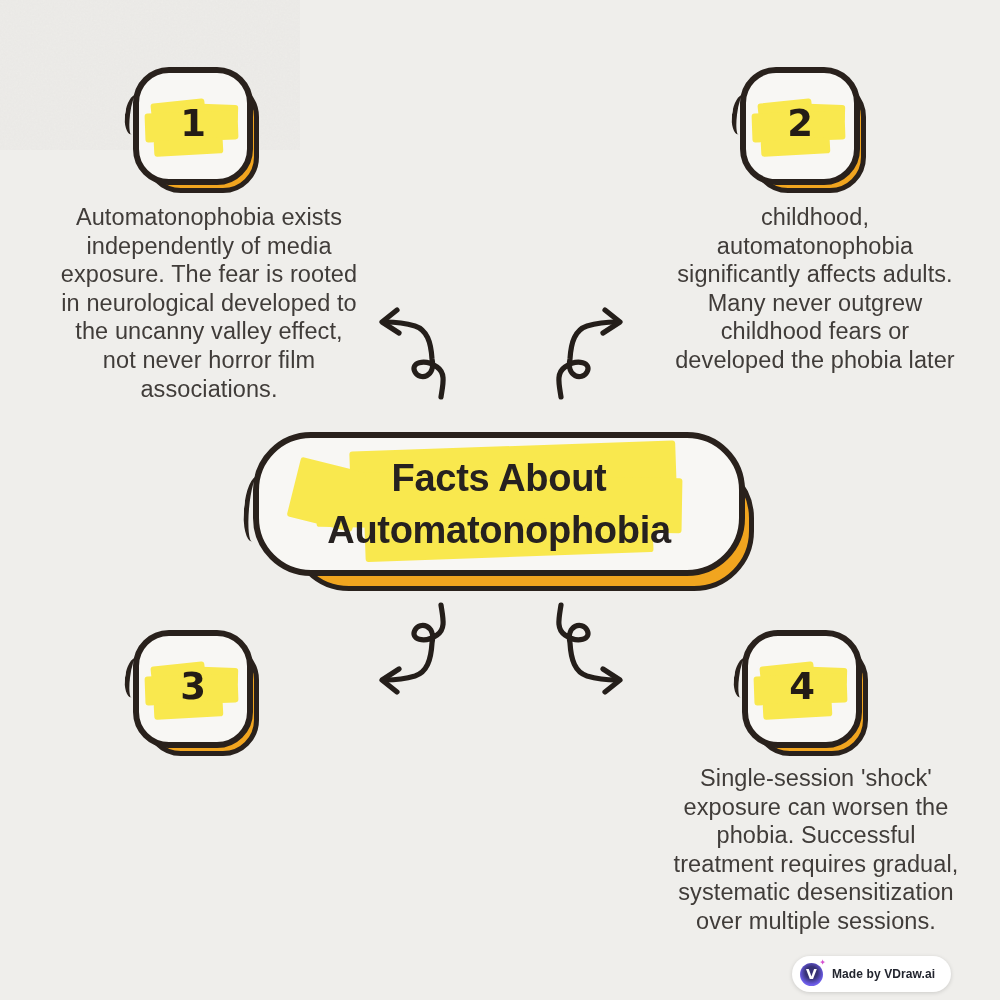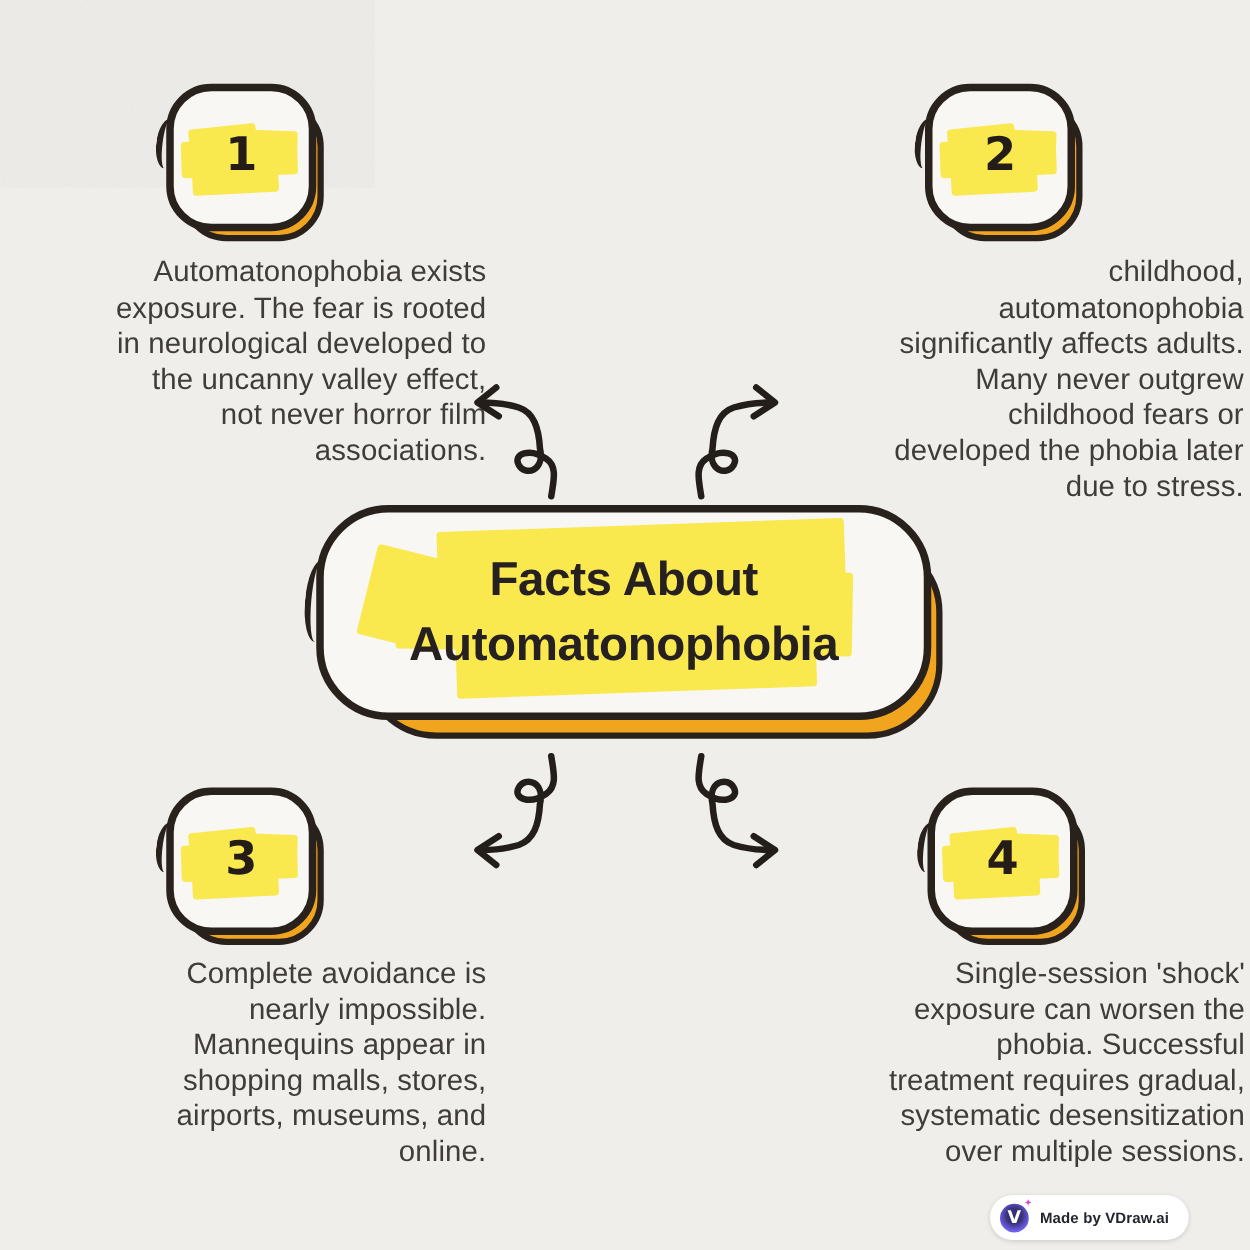--- a/index.html
+++ b/index.html
@@ -57,31 +57,31 @@
     display:flex;align-items:center;justify-content:center;
     font-family:"DejaVu Sans", sans-serif;
     font-weight:bold;font-size:37px;color:#241c16;
     padding-bottom:6px;
   }
 
   
   .fact-text{
     position:absolute;
     width:360px;
-    text-align:right;
+    text-align:center;
     font-size:23.5px;
     line-height:28.6px;
     color:var(--text);
     overflow:hidden;
     letter-spacing:0.1px;
   }
   .fline{white-space:nowrap;}
 
   
-  .center-box{position:absolute;left:253px;top:404px;width:492px;height:172px;}
+  .center-box{position:absolute;left:253px;top:432px;width:492px;height:144px;}
   .box-shadow{
     position:absolute;left:36px;top:26px;right:-9px;bottom:-15px;
     background:var(--amber);
     border:5px solid var(--ink);
     border-radius:60px;
   }
   .box-face{
     position:absolute;inset:0;
     background:var(--card);
     border:6px solid var(--ink);
@@ -167,20 +167,21 @@
       <span class="scr s1"></span>
       <span class="scr s2"></span>
       <span class="scr s3"></span>
       <span class="scr s4"></span>
       <span class="badge-num">1</span>
     </div>
     <span class="pen-tick"></span>
   </div>
   <div class="layer fact-text" style="left:29px;top:203px;">
     <div class="fline">Automatonophobia exists</div>
+    <div class="fline">independently of media</div>
     <div class="fline">exposure. The fear is rooted</div>
     <div class="fline">in neurological developed to</div>
     <div class="fline">the uncanny valley effect,</div>
     <div class="fline">not never horror film</div>
     <div class="fline">associations.</div>
   </div>
 
   <div class="layer badge" style="left:740px;top:67px;">
     <div class="badge-shadow"></div>
     <div class="badge-face">
@@ -192,41 +193,32 @@
     </div>
     <span class="pen-tick"></span>
   </div>
   <div class="layer fact-text" style="left:635px;top:203px;">
     <div class="fline">childhood,</div>
     <div class="fline">automatonophobia</div>
     <div class="fline">significantly affects adults.</div>
     <div class="fline">Many never outgrew</div>
     <div class="fline">childhood fears or</div>
     <div class="fline">developed the phobia later</div>
-    <div class="fline">due to stress.</div>
   </div>
 
   <div class="layer badge" style="left:133px;top:630px;">
     <div class="badge-shadow"></div>
     <div class="badge-face">
       <span class="scr s1"></span>
       <span class="scr s2"></span>
       <span class="scr s3"></span>
       <span class="scr s4"></span>
       <span class="badge-num">3</span>
     </div>
     <span class="pen-tick"></span>
-  </div>
-  <div class="layer fact-text" style="left:29px;top:764px;">
-    <div class="fline">Complete avoidance is</div>
-    <div class="fline">nearly impossible.</div>
-    <div class="fline">Mannequins appear in</div>
-    <div class="fline">shopping malls, stores,</div>
-    <div class="fline">airports, museums, and</div>
-    <div class="fline">online.</div>
   </div>
 
   <div class="layer badge" style="left:742px;top:630px;">
     <div class="badge-shadow"></div>
     <div class="badge-face">
       <span class="scr s1"></span>
       <span class="scr s2"></span>
       <span class="scr s3"></span>
       <span class="scr s4"></span>
       <span class="badge-num">4</span>

